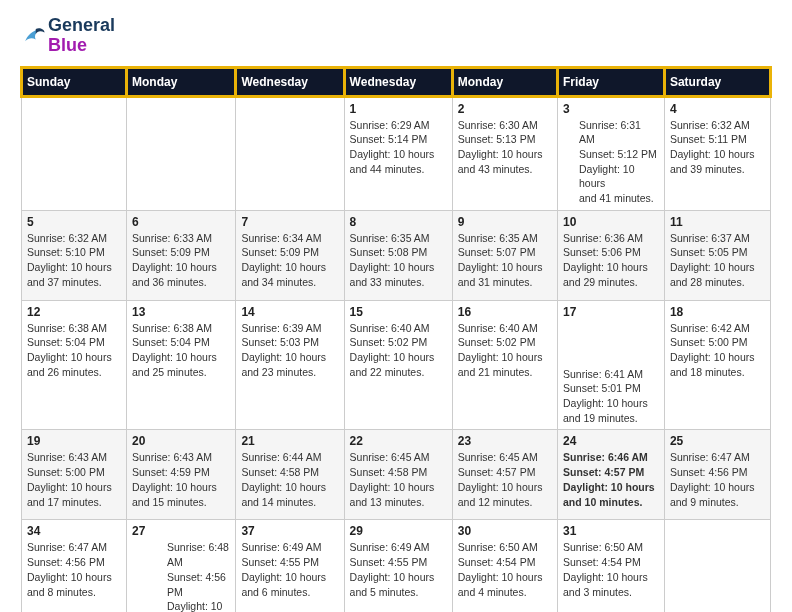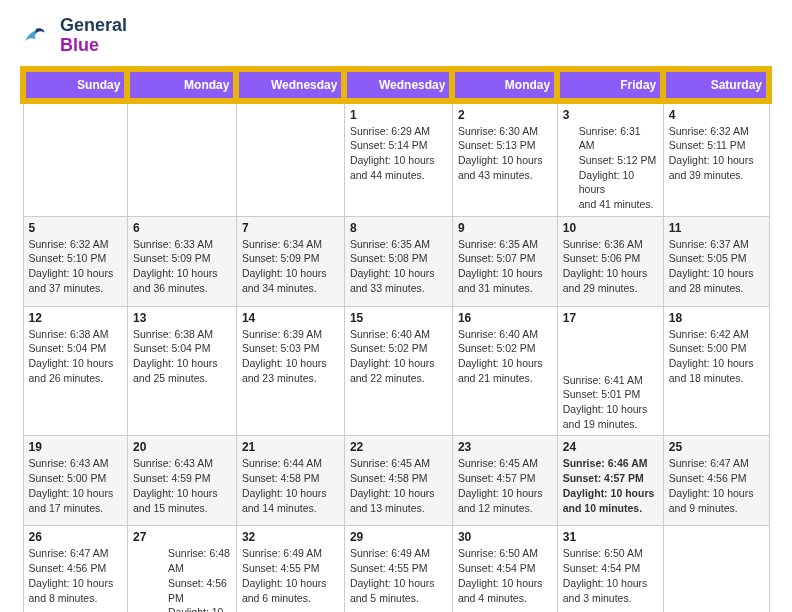--- a/index.html
+++ b/index.html
@@ -12,21 +12,21 @@
     }
     .header {
       display: flex;
       align-items: flex-start;
       justify-content: space-between;
       margin-bottom: 10px;
     }
     .logo {
       display: flex;
       align-items: center;
-      gap: 12px;
+      gap: 0;
     }
     .logo-text {
       font-size: 18px;
       font-weight: bold;
       color: #1a3a5c;
       line-height: 1.1;
     }
     .logo-text span {
       color: #a21caf;
     }
@@ -45,27 +45,27 @@
     .subtitle {
       font-size: 15px;
       color: #333;
     }
     .calendar {
       width: 100%;
       border-collapse: collapse;
       font-size: 11px;
     }
     .calendar thead tr th {
-      background-color: #8b5cf6;
+      background-color: #0f172a;
       color: #fff;
       font-weight: bold;
       padding: 6px 4px;
-      text-align: right;
+      text-align: left;
       font-size: 12px;
-      border: 6px solid #eab308;
+      border: 3px solid #eab308;
     }
     .calendar tbody tr td {
       border: 1px solid #ccc;
       vertical-align: top;
       padding: 4px 5px;
       width: 113px;
       height: 90px;
       background: #fff;
     }
     .calendar tbody tr:nth-child(even) td {
@@ -300,35 +300,35 @@
         <td>
           <div class="day-number">25</div>
           <div class="day-detail" style="white-space: pre-line;">Sunrise: 6:47 AM
 Sunset: 4:56 PM
 Daylight: 10 hours
 and 9 minutes.</div>
         </td>
       </tr>
       <tr>
         <td>
-          <div class="day-number">26</div>
+          <div class="day-number">34</div>
           <div class="day-detail" style="white-space: pre-line;">Sunrise: 6:47 AM
 Sunset: 4:56 PM
 Daylight: 10 hours
 and 8 minutes.</div>
         </td>
         <td>
           <div class="day-number">27</div>
           <div class="day-detail" style="white-space: pre-line; margin-left: 35px;">Sunrise: 6:48 AM
 Sunset: 4:56 PM
 Daylight: 10 hours
 and 7 minutes.</div>
         </td>
         <td>
-          <div class="day-number">32</div>
+          <div class="day-number">37</div>
           <div class="day-detail" style="white-space: pre-line;">Sunrise: 6:49 AM
 Sunset: 4:55 PM
 Daylight: 10 hours
 and 6 minutes.</div>
         </td>
         <td>
           <div class="day-number">29</div>
           <div class="day-detail" style="white-space: pre-line;">Sunrise: 6:49 AM
 Sunset: 4:55 PM
 Daylight: 10 hours

